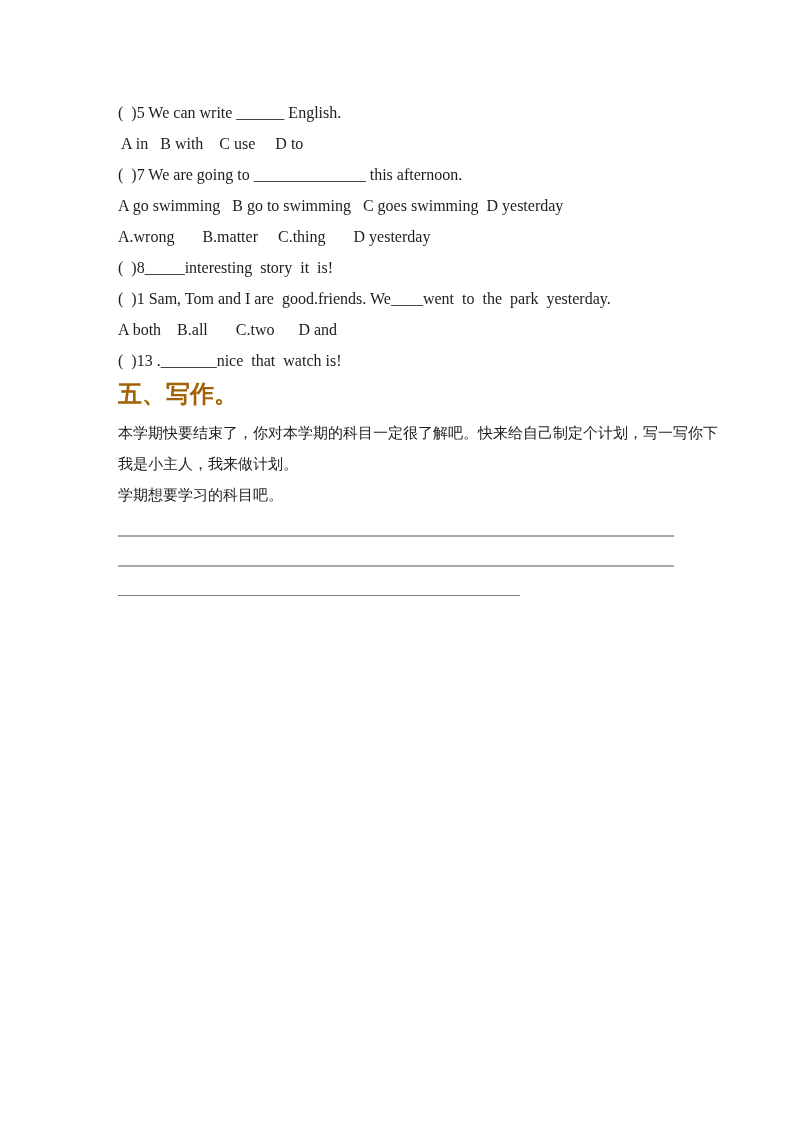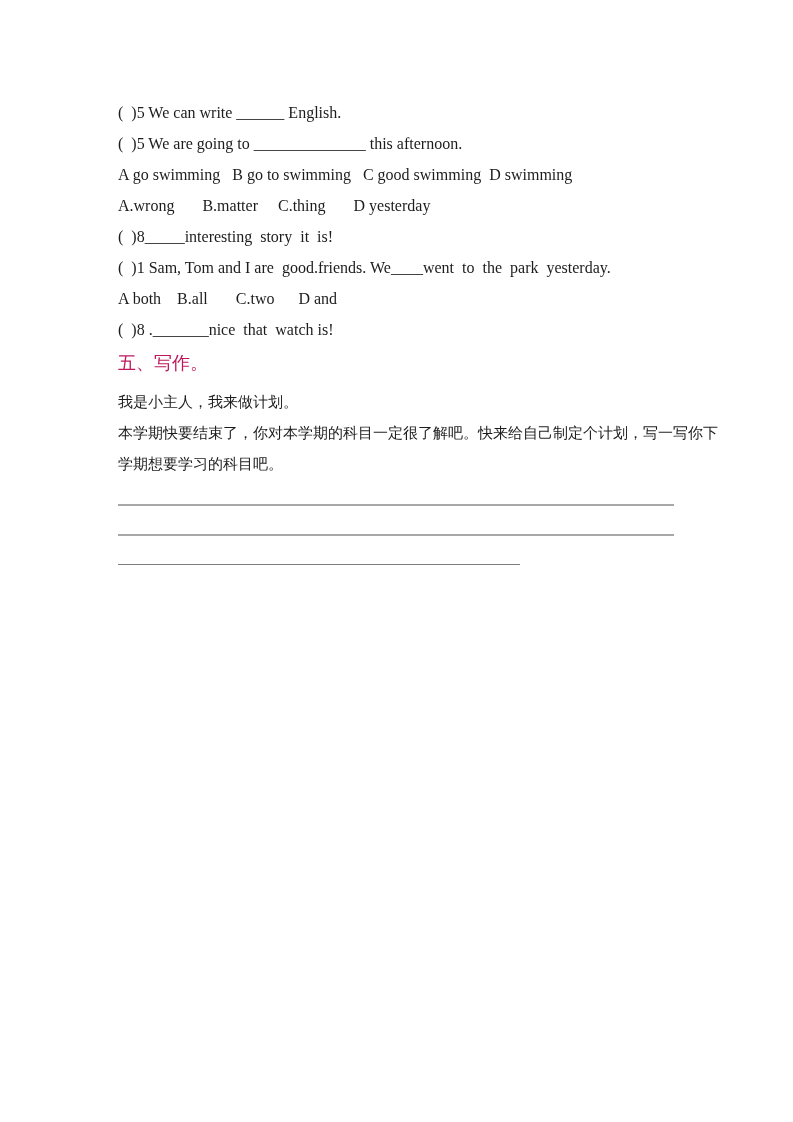--- a/index.html
+++ b/index.html
@@ -18,25 +18,25 @@
     left: 118px;
     top: 97px;
     width: 562px;
   }
   .qline {
     font-size: 16px;
     line-height: 31px;
     white-space: pre;
   }
   .section-heading {
-    font-size: 18px;
+    font-size: 24px;
     line-height: 37px;
-    font-weight: normal;
+    font-weight: bold;
     white-space: pre;
-    color: #be185d;
+    color: #a16207;
   }
   .cn-block { margin-top: 5px; }
   .cn-line {
     font-size: 15px;
     line-height: 31px;
     white-space: pre;
   }
   .answer-lines { margin-top: 24px; }
   .answer-line {
     height: 0;
@@ -50,39 +50,40 @@
   }
 </style>
 </head>
 <body>
 
 <div class="page">
   <div class="content">
 
     <div>
       <div class="qline">(  )5 We can write ______ English.</div>
+      <div class="qline"> A in   B with    C use     D to</div>
 
-      <div class="qline">(  )5 We are going to ______________ this afternoon.</div>
-      <div class="qline">A go swimming   B go to swimming   C good swimming  D swimming</div>
+      <div class="qline">(  )7 We are going to ______________ this afternoon.</div>
+      <div class="qline">A go swimming   B go to swimming   C goes swimming  D yesterday</div>
 
       <div class="qline">A.wrong       B.matter     C.thing       D yesterday</div>
 
       <div class="qline">(  )8_____interesting  story  it  is!</div>
 
       <div class="qline">(  )1 Sam, Tom and I are  good.friends. We____went  to  the  park  yesterday.</div>
       <div class="qline">A both    B.all       C.two      D and</div>
 
-      <div class="qline">(  )8 ._______nice  that  watch is!</div>
+      <div class="qline">(  )13 ._______nice  that  watch is!</div>
     </div>
 
     <div class="section-heading">五、写作。</div>
 
     <div class="cn-block">
+      <div class="cn-line">本学期快要结束了，你对本学期的科目一定很了解吧。快来给自己制定个计划，写一写你下</div>
       <div class="cn-line">我是小主人，我来做计划。</div>
-      <div class="cn-line">本学期快要结束了，你对本学期的科目一定很了解吧。快来给自己制定个计划，写一写你下</div>
       <div class="cn-line">学期想要学习的科目吧。</div>
     </div>
 
     <div class="answer-lines">
       <div class="answer-line"></div>
       <div class="answer-line"></div>
       <div class="answer-line short"></div>
     </div>
 
   </div>

